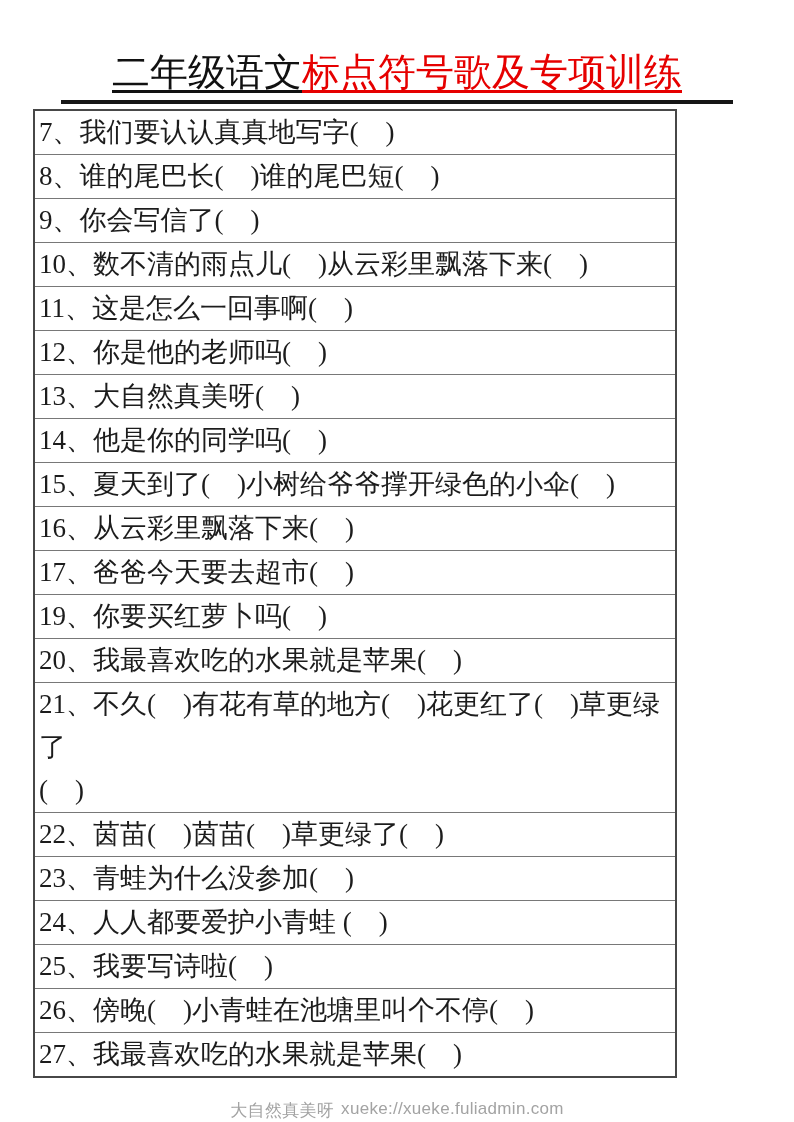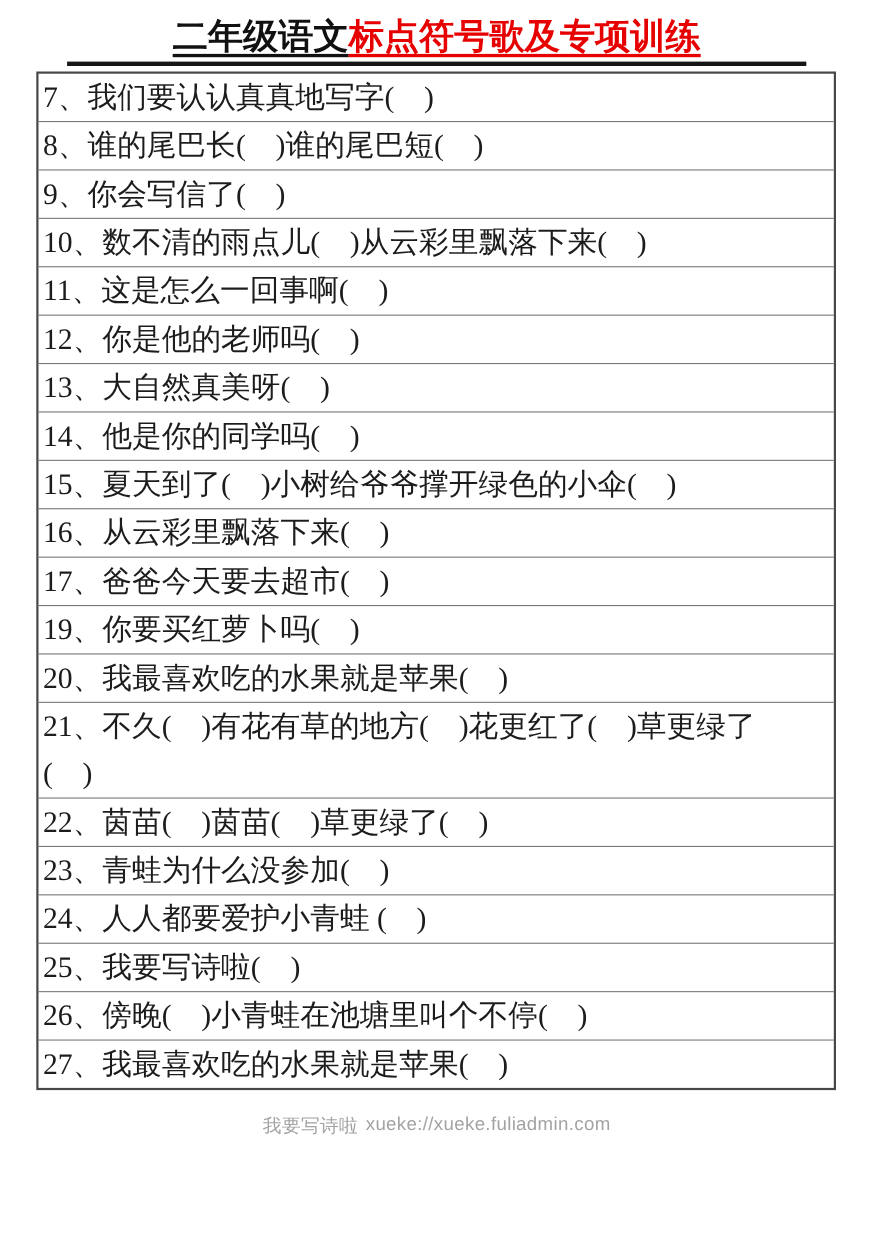--- a/index.html
+++ b/index.html
@@ -10,24 +10,24 @@
   .page {
     position: relative;
     width: 794px;
     height: 1122px;
     background: #ffffff;
     overflow: hidden;
     font-family: "Liberation Serif", "DejaVu Serif", serif;
     color: #1c1c1c;
   }
   .title {
-    padding-top: 14px;
+    padding-top: 50px;
     text-align: center;
-    font-size: 32px;
-    font-weight: bold;
+    font-size: 38px;
+    font-weight: normal;
     line-height: 1.2;
     white-space: nowrap;
   }
   .title .t-black {
     color: #111111;
     text-decoration: underline;
     text-decoration-thickness: 3px;
     text-underline-offset: 5px;
   }
   .title .t-red {
@@ -37,21 +37,21 @@
     text-underline-offset: 5px;
   }
   .title-rule {
     width: 672px;
     height: 4px;
     background: #161616;
     margin: 4px auto 0 auto;
   }
   .table {
     margin: 5px 33px 0 33px;
-    width: 727px;
+    width: 644px;
     border: 2px solid #474747;
     box-sizing: border-box;
     background: #ffffff;
   }
   .row {
     border-bottom: 1px solid #787878;
     box-sizing: border-box;
     min-height: 43px;
     line-height: 43px;
     font-size: 27px;
@@ -104,17 +104,17 @@
 (　)</span></div>
       <div class="row"><span class="num">22、</span><span class="txt">茵苗(　)茵苗(　)草更绿了(　)</span></div>
       <div class="row"><span class="num">23、</span><span class="txt">青蛙为什么没参加(　)</span></div>
       <div class="row"><span class="num">24、</span><span class="txt">人人都要爱护小青蛙 (　)</span></div>
       <div class="row"><span class="num">25、</span><span class="txt">我要写诗啦(　)</span></div>
       <div class="row"><span class="num">26、</span><span class="txt">傍晚(　)小青蛙在池塘里叫个不停(　)</span></div>
       <div class="row"><span class="num">27、</span><span class="txt">我最喜欢吃的水果就是苹果(　)</span></div>
     </div>
 
   <div class="footer">
-    <span>我要写诗啦</span>
+    <span>大自然真美呀</span>
     <span>xueke://xueke.fuliadmin.com</span>
   </div>
 
 </div>
 
 </body></html>

